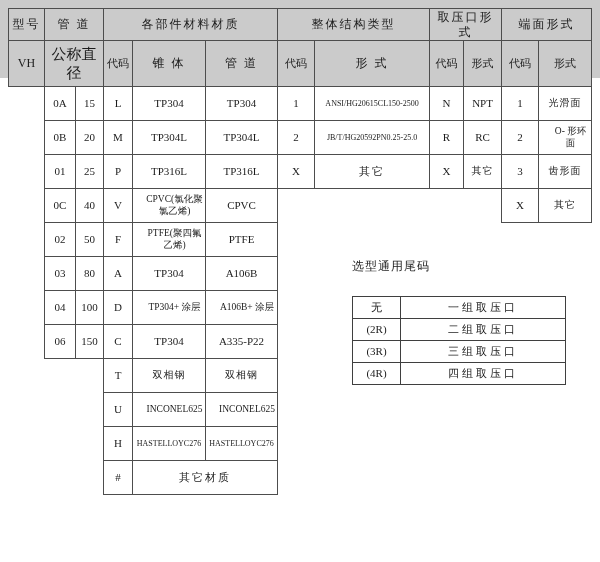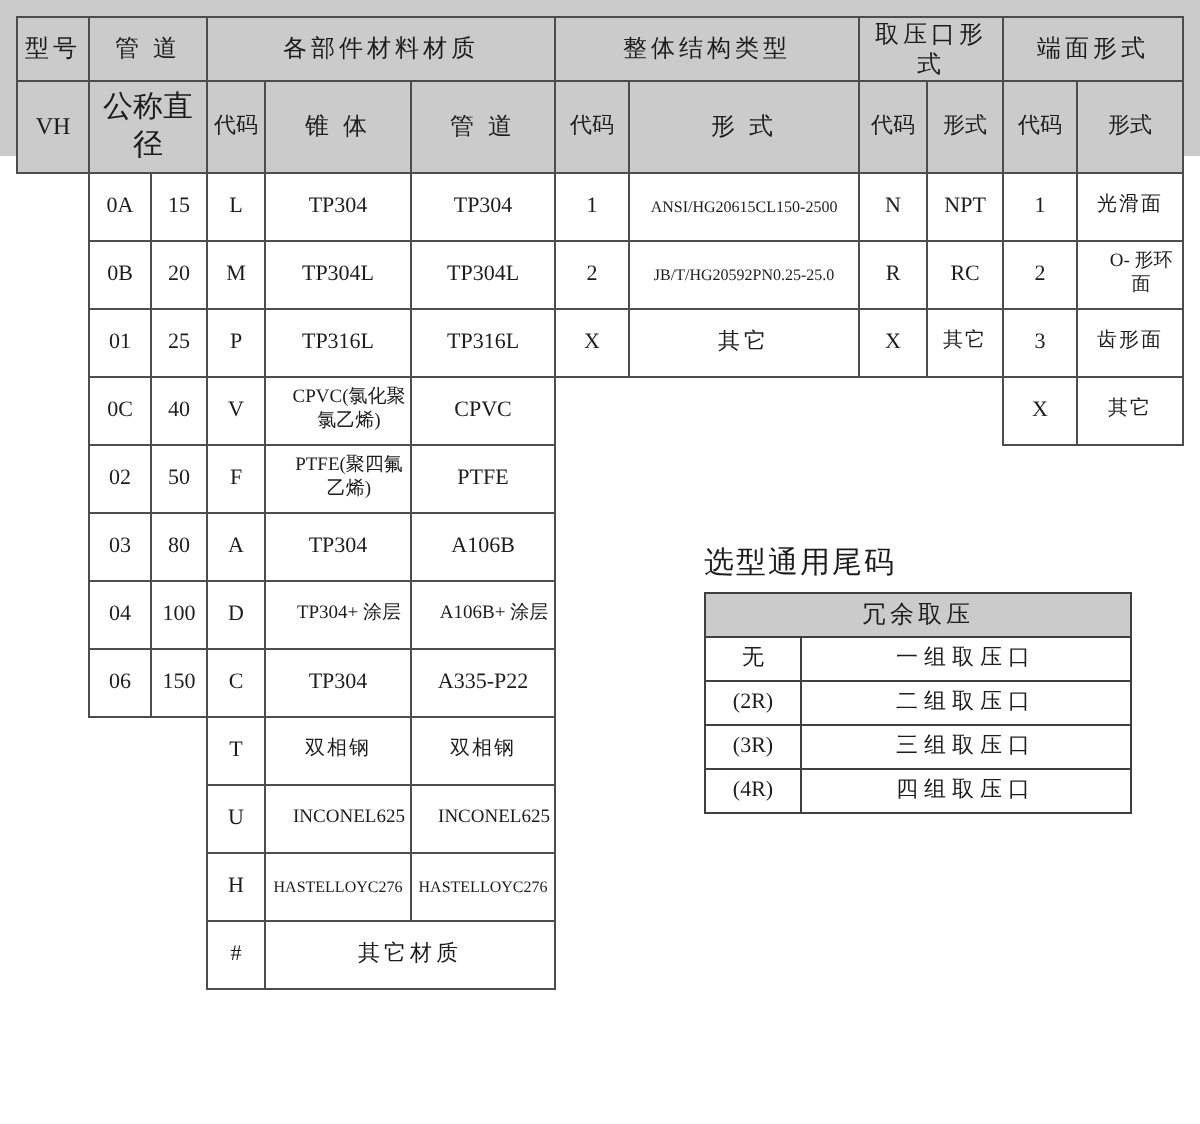--- a/index.html
+++ b/index.html
@@ -18,21 +18,21 @@
   .main{position:absolute;left:8px;top:8px;width:584px;}
   .main tr{height:34px;}
   .main tr.h1{height:32px;}
   .main tr.h2{height:46px;font-family:Liberation Serif, serif;}
   .main .hd{background:#cbcbcb;font-size:12px;letter-spacing:2px;}
   .sm{font-size:9.5px;letter-spacing:0;padding-left:12px;}
   .xs{font-size:8px;letter-spacing:0;}
   .cn{letter-spacing:2px;}
   .cn-sm{letter-spacing:1px;font-size:10px;}
   .suffix-label{
-    position:absolute;left:352px;top:272px;font-size:15px;letter-spacing:1px;
+    position:absolute;left:352px;top:258px;font-size:12px;letter-spacing:1px;
   }
   .suffix{position:absolute;left:352px;top:296px;width:213px;}
   .suffix td{border:1px solid #3f3f3f;}
   .suffix tr{height:22px;}
   .suffix .hd{background:#cbcbcb;font-size:12px;letter-spacing:2px;}
   .suffix .desc{letter-spacing:3px;}
 </style>
 </head>
 <body>
 
@@ -196,23 +196,20 @@
   </table>
 
 <div class="suffix-label">选型通用尾码</div>
 
 <table class="suffix">
   <colgroup>
       <col style="width:48px">
       <col style="width:165px">
     </colgroup>
   <tbody>
-      <tr>
-    <td class="hd" colspan="2">冗余取压</td>
-  </tr>
   <tr>
     <td>无</td>
     <td class="desc">一组取压口</td>
   </tr>
   <tr>
     <td>(2R)</td>
     <td class="desc">二组取压口</td>
   </tr>
   <tr>
     <td>(3R)</td>

